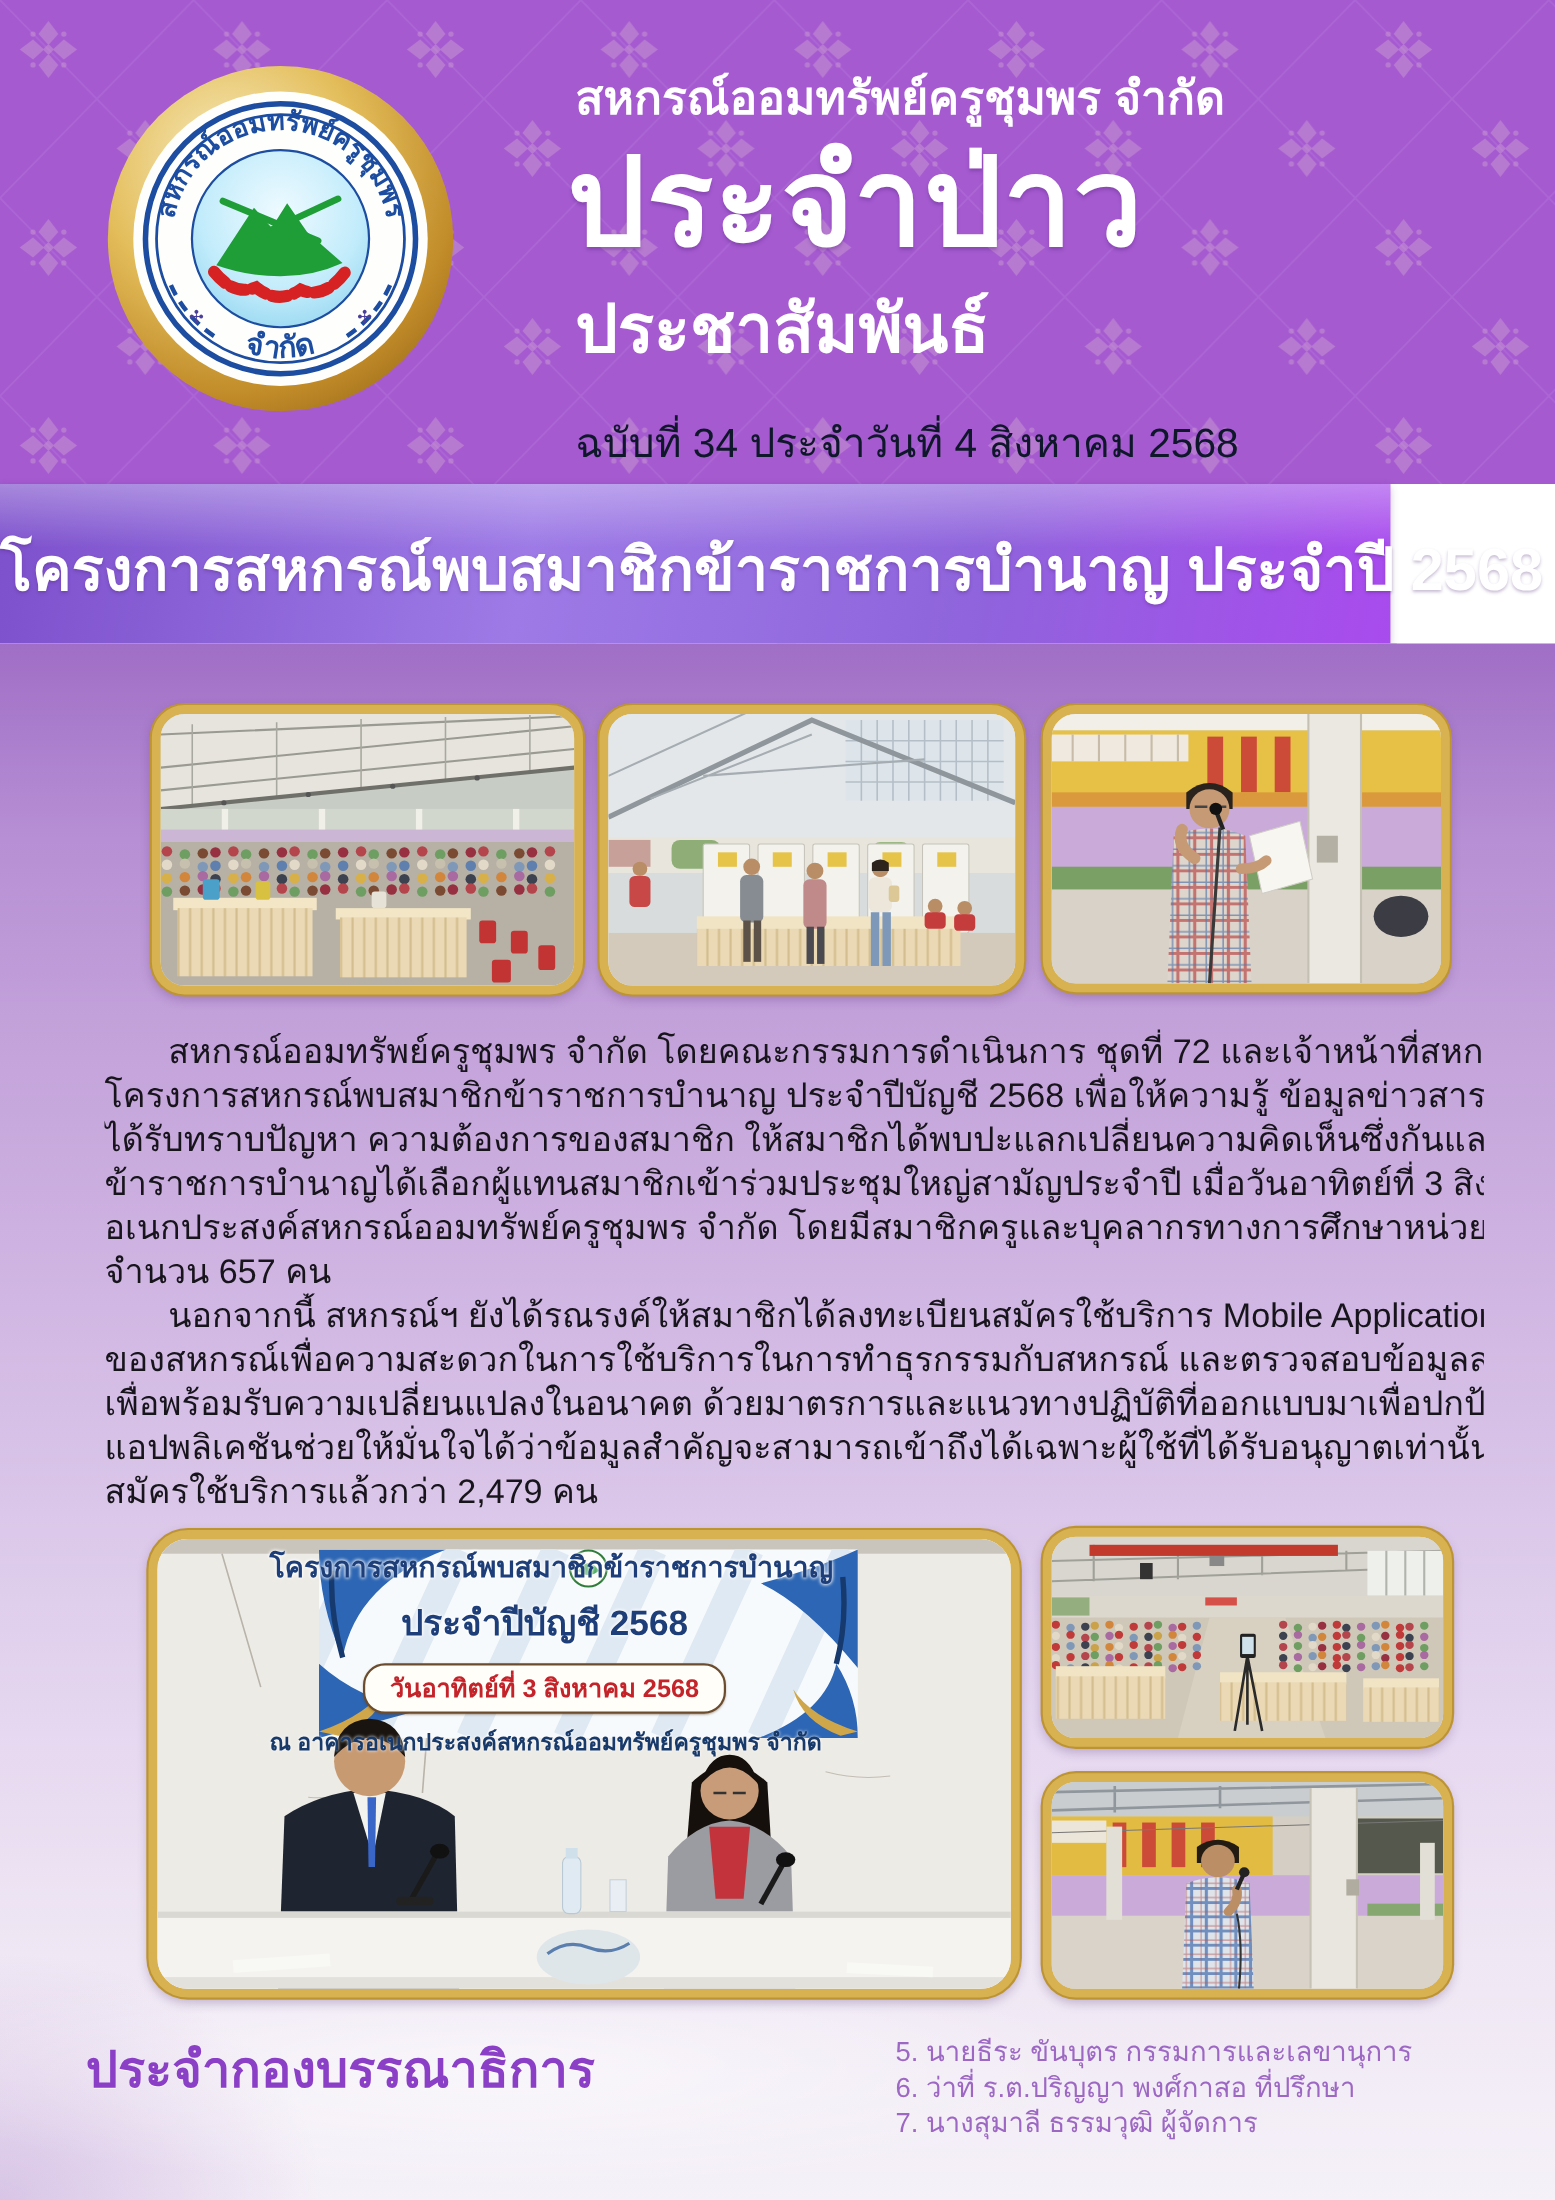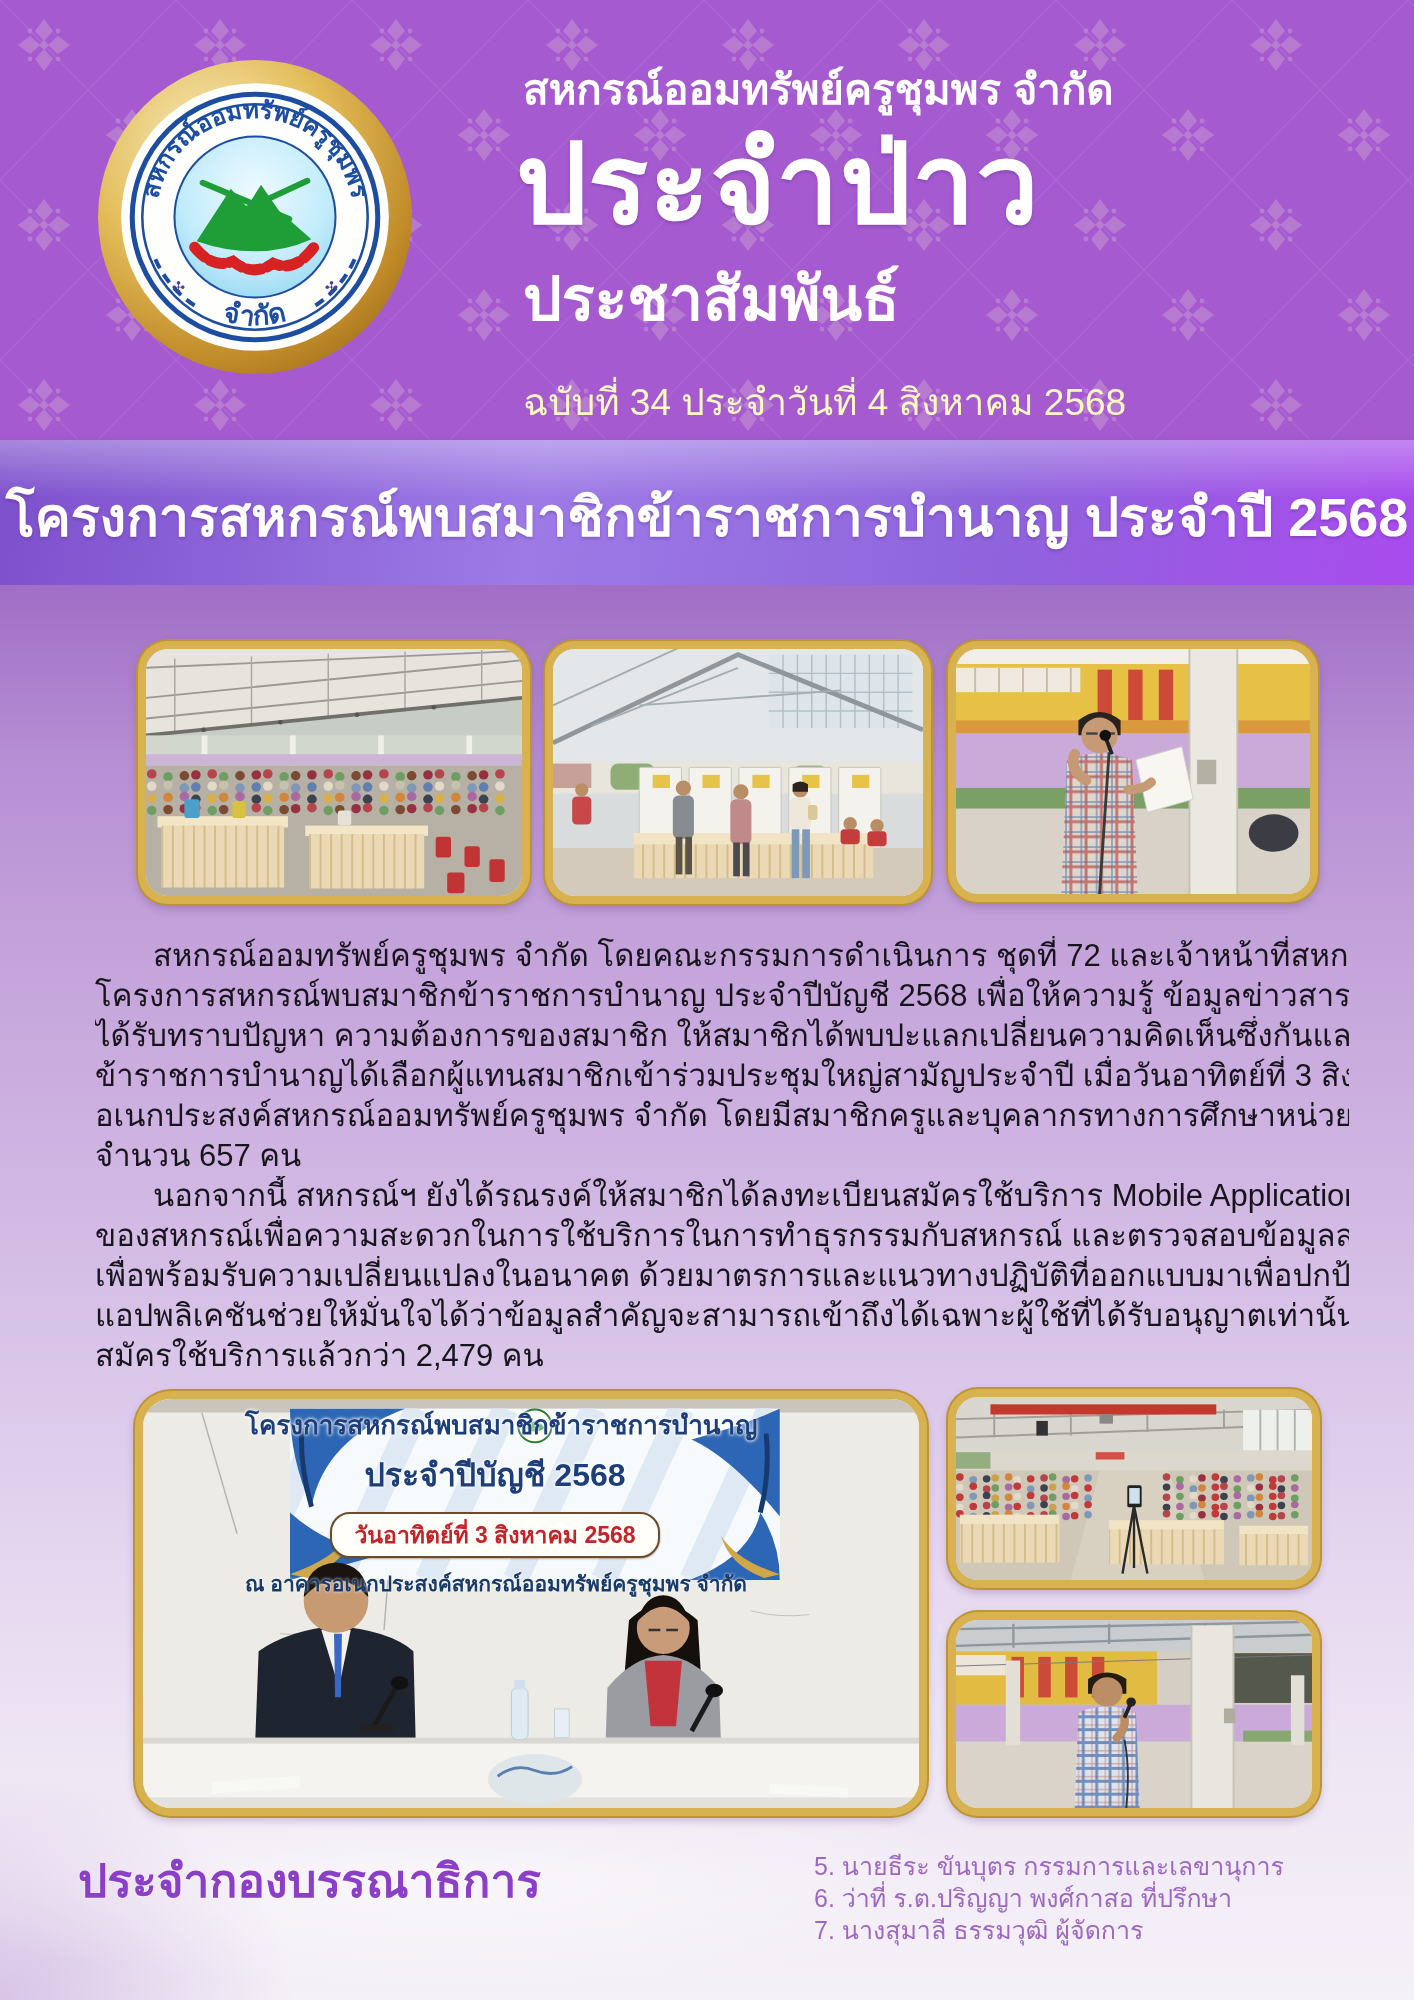--- a/index.html
+++ b/index.html
@@ -6,24 +6,24 @@
   .page{position:relative;width:1414px;height:2000px;overflow:hidden;
         font-family:"Liberation Sans","DejaVu Sans",sans-serif;background:#fff;}
 
   
   .header{position:absolute;left:0;top:0;width:1414px;height:440px;background:#a55ad0;}
   .header .pattern{position:absolute;left:0;top:0;}
   .logo{position:absolute;left:94px;top:56px;width:322px;height:322px;}
   .org-name{position:absolute;left:523px;top:56px;font-size:42px;font-weight:600;color:#fff;white-space:nowrap;}
   .news-title{position:absolute;left:516px;top:126px;font-size:112px;line-height:1.05;font-weight:800;color:#fff;white-space:nowrap;letter-spacing:1px;text-shadow:0 2px 3px rgba(90,40,130,.35);}
   .news-sub{position:absolute;left:523px;top:250px;font-size:61px;font-weight:600;color:#fff;white-space:nowrap;}
-  .issue{position:absolute;left:523px;top:372px;font-size:37px;font-weight:500;color:#fef9c3;white-space:nowrap;}
+  .issue{position:absolute;left:523px;top:372px;font-size:37px;font-weight:500;color:#0f172a;white-space:nowrap;}
 
   
-  .banner{position:absolute;left:0;top:440px;width:1414px;height:145px;
+  .banner{position:absolute;left:0;top:440px;width:1264px;height:145px;
     background:linear-gradient(180deg,rgba(255,255,255,.32),rgba(255,255,255,0) 40%),
                linear-gradient(100deg,#7d50cc 0%,#9d7ae6 38%,#8f64dc 70%,#a94bee 100%);
     box-shadow:0 3px 7px rgba(80,40,120,.30);}
   .banner-text{position:absolute;left:0;right:0;top:34px;text-align:center;font-size:54px;font-weight:800;color:#fff;white-space:nowrap;text-shadow:0 2px 3px rgba(70,30,110,.3);}
   .fringe span{position:absolute;top:585px;width:0;height:0;border-left:9px solid transparent;border-right:9px solid transparent;border-top:15px solid rgba(198,164,146,.8);}
   .fringe span:nth-child(1){left:160px}.fringe span:nth-child(2){left:342px}
   .fringe span:nth-child(3){left:524px}.fringe span:nth-child(4){left:706px}
   .fringe span:nth-child(5){left:888px}.fringe span:nth-child(6){left:1070px}
   .fringe span:nth-child(7){left:1252px}
 

